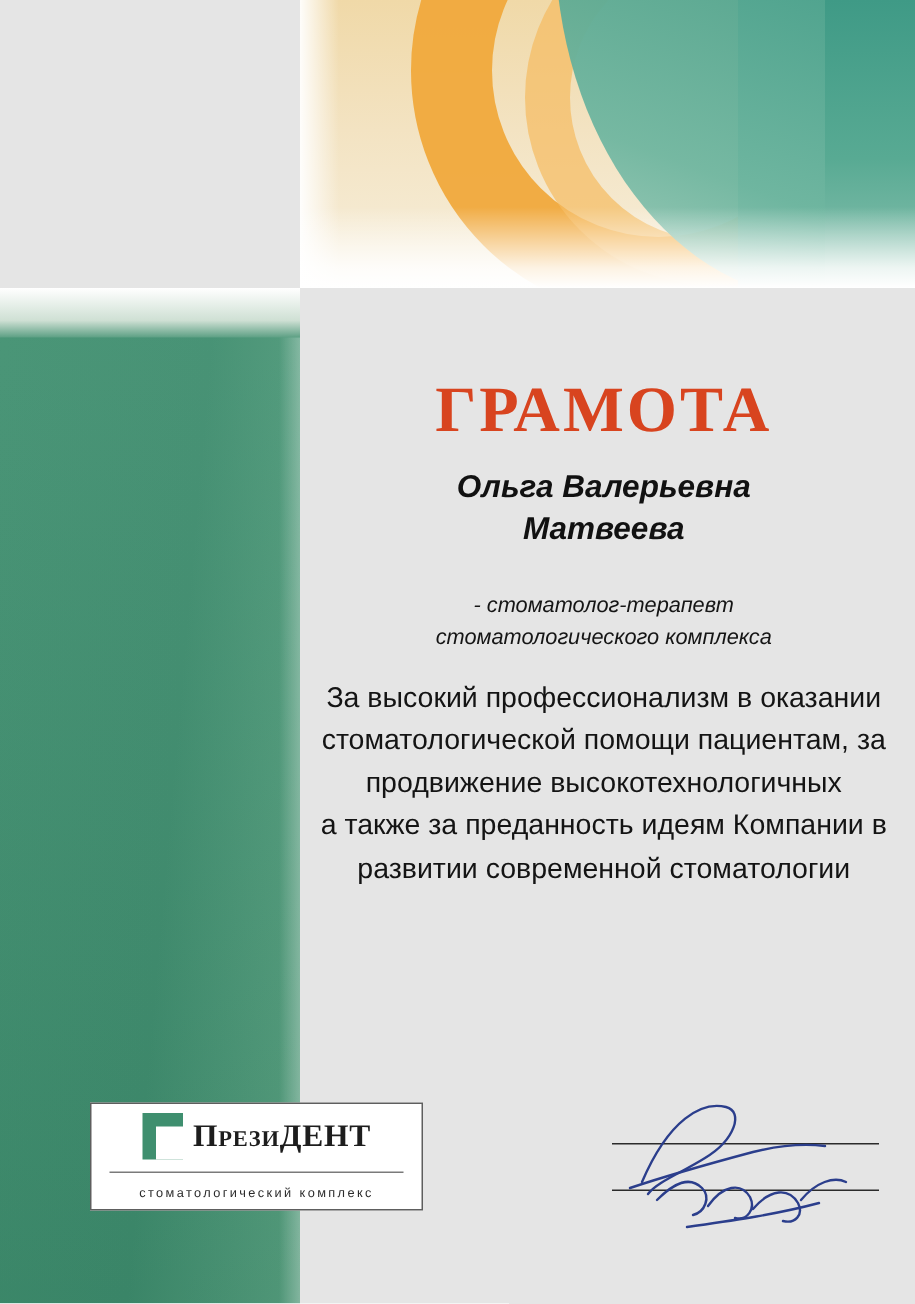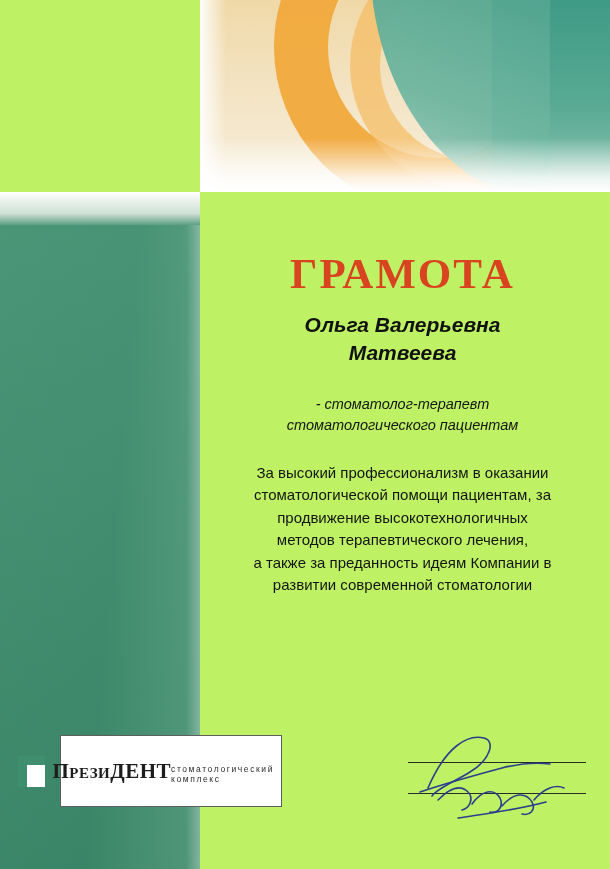--- a/index.html
+++ b/index.html
@@ -8,21 +8,21 @@
     background: #ffffff;
   }
   body {
     font-family: "Liberation Sans", sans-serif;
   }
   .certificate {
     position: relative;
     width: 610px;
     height: 869px;
     overflow: hidden;
-    background: #bef264;
+    background: #e5e5e5;
   }
 
   
   .top-banner {
     position: absolute;
     left: 200px;
     top: 0;
     width: 410px;
     height: 192px;
     overflow: hidden;
@@ -151,47 +151,47 @@
     margin-top: 16px;
   }
   .position {
     font-style: italic;
     font-size: 14.5px;
     color: #151515;
     line-height: 1.45;
     margin-top: 26px;
   }
   .reason {
-    font-size: 15px;
+    font-size: 19px;
     color: #141414;
     line-height: 1.5;
-    margin-top: 26px;
+    margin-top: 16px;
   }
 
   
   .logo-box {
     position: absolute;
     left: 60px;
     top: 735px;
     width: 222px;
     height: 72px;
     border: 1px solid #5e5e5e;
     background: #ffffff;
     box-sizing: border-box;
   }
   .logo-inner {
     position: absolute;
     left: 7px;
     top: 6px;
     right: 7px;
     bottom: 6px;
     display: flex;
-    flex-direction: row;
+    flex-direction: column;
     align-items: center;
-    justify-content: flex-end;
+    justify-content: space-between;
   }
   .logo-row {
     display: flex;
     align-items: center;
     gap: 7px;
   }
   .logo-mark {
     width: 27px;
     height: 31px;
     background: #3f8f6f;
@@ -282,28 +282,27 @@
     <div class="title">ГРАМОТА</div>
 
 
     <div class="recipient">
       <div>Ольга Валерьевна</div>
       <div>Матвеева</div>
     </div>
 
     <div class="position">
       <div>- стоматолог-терапевт</div>
-      <div>стоматологического пациентам</div>
+      <div>стоматологического комплекса</div>
     </div>
 
     <div class="reason">
       <div>За высокий профессионализм в оказании</div>
       <div>стоматологической помощи пациентам, за</div>
       <div>продвижение высокотехнологичных</div>
-      <div>методов терапевтического лечения,</div>
       <div>а также за преданность идеям Компании в</div>
       <div>развитии современной стоматологии</div>
     </div>
   </div>
 
   <div class="logo-box">
     <div class="logo-inner">
       <div class="logo-row">
         <div class="logo-mark"></div>
         <div class="logo-word">

